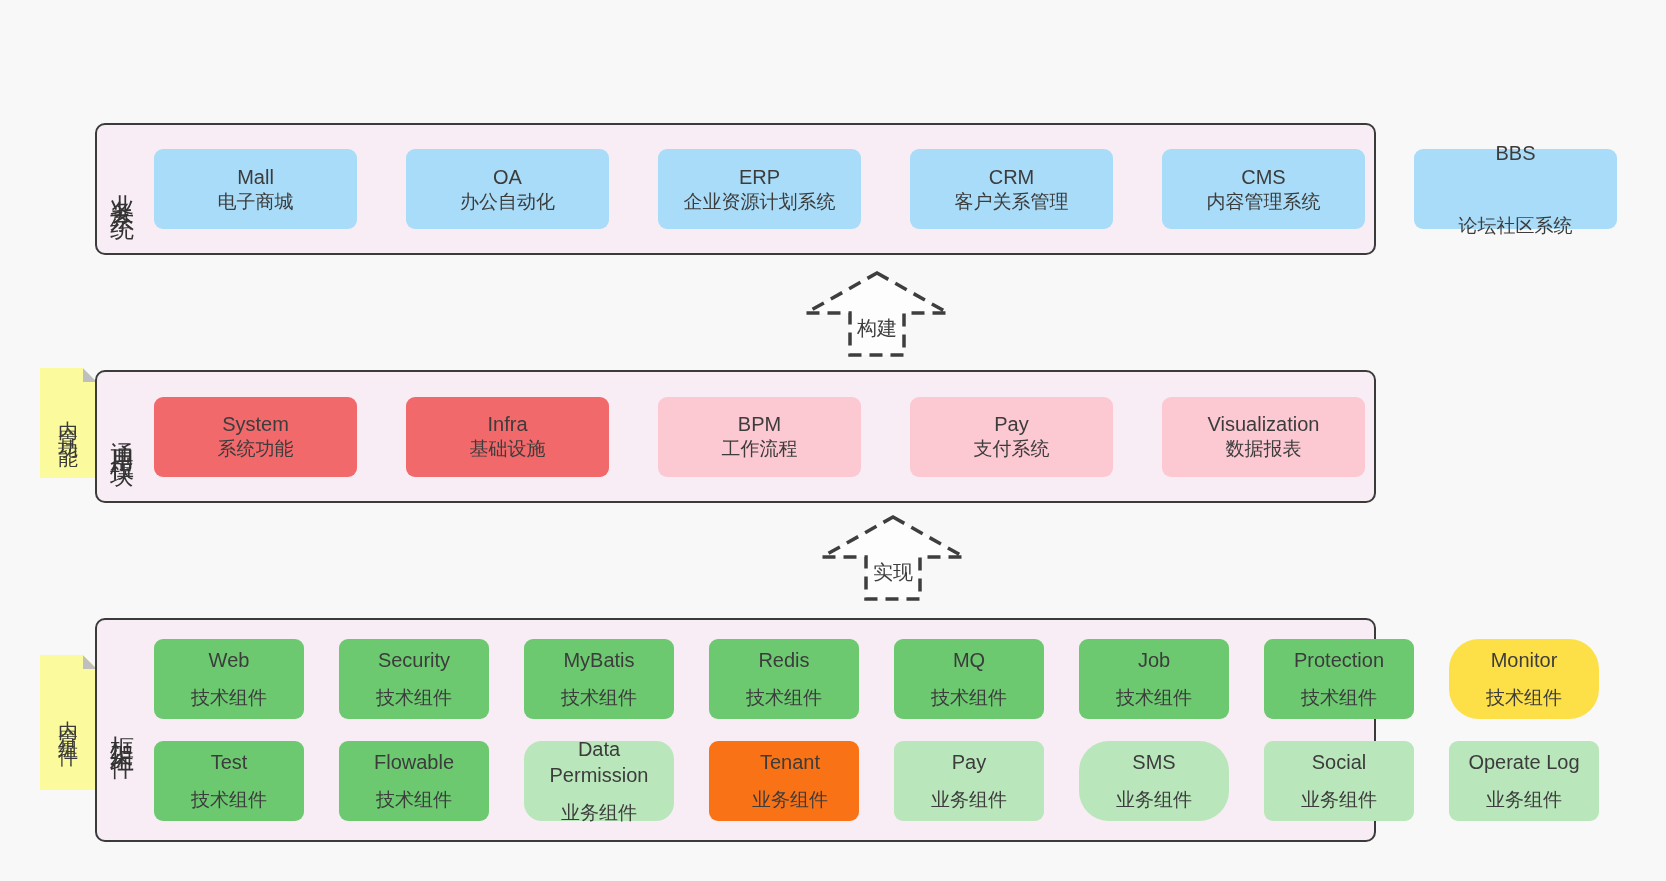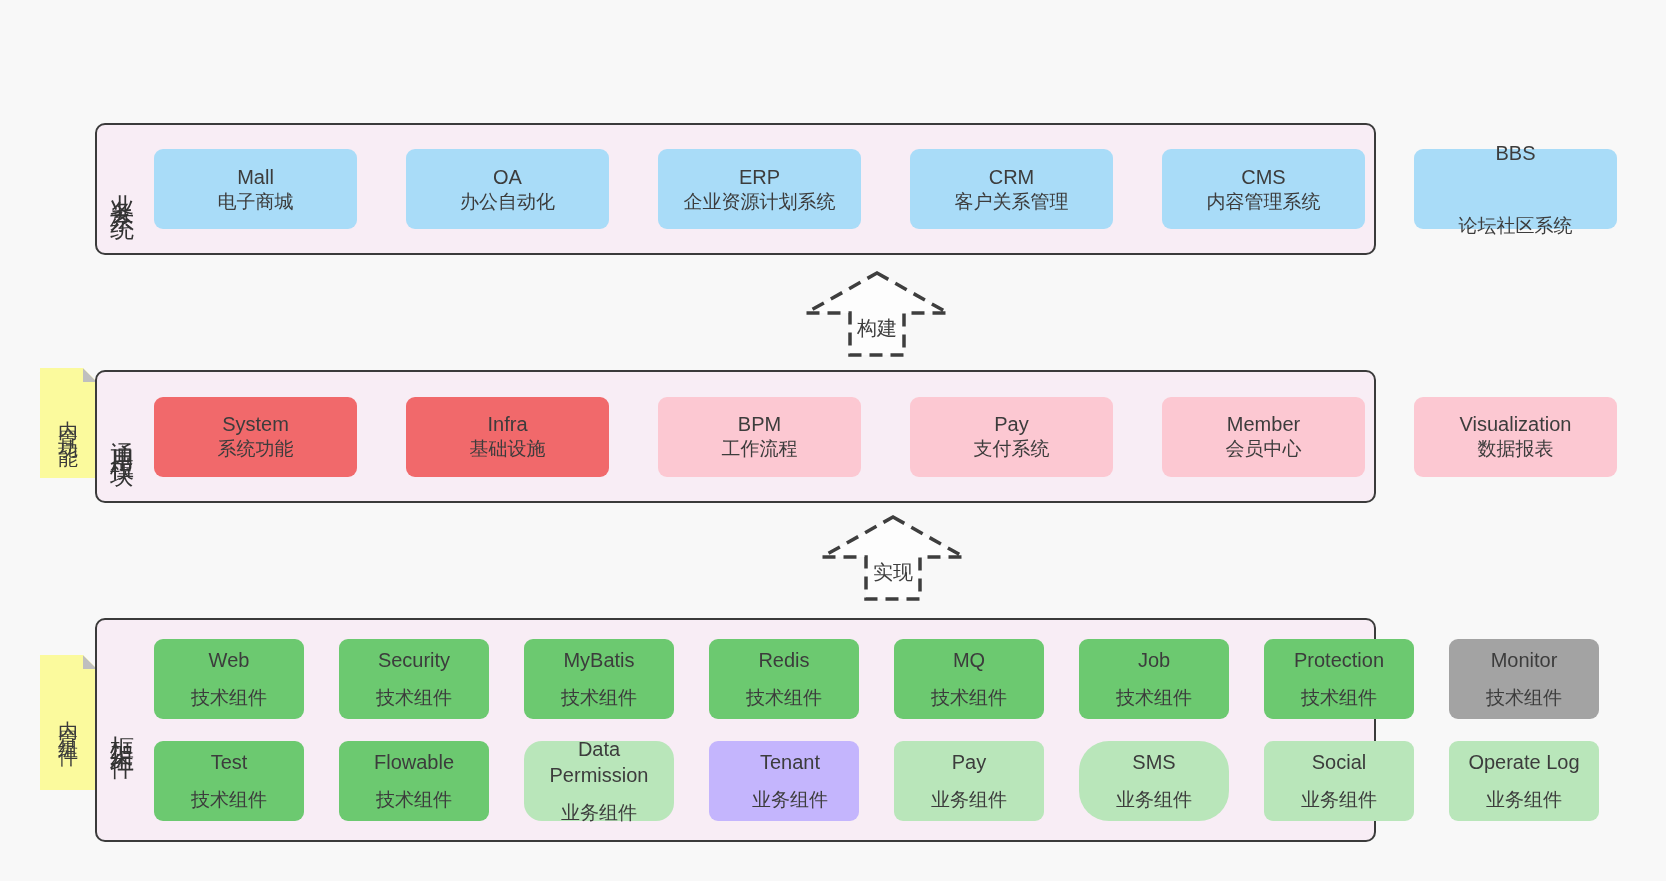--- a/index.html
+++ b/index.html
@@ -129,24 +129,20 @@
           </div>
           <div class="box" style="background: rgb(252, 200, 210);">
             <span class="en">BPM</span>
             <span class="zh">工作流程</span>
           </div>
           <div class="box" style="background: rgb(252, 200, 210);">
             <span class="en">Pay</span>
             <span class="zh">支付系统</span>
           </div>
           <div class="box" style="background: rgb(252, 200, 210);">
-            <span class="en">Member</span>
-            <span class="zh">会员中心</span>
-          </div>
-          <div class="box" style="background: rgb(252, 200, 210);">
             <span class="en">Visualization</span>
             <span class="zh">数据报表</span>
           </div>
         </div>
       </div>
   </div>
 
   <div class="arrow" style="left:818px;top:514px;">
     <svg viewBox="0 0 150 90">
       <polygon points="75,3 146,43 102,43 102,85 48,85 48,43 4,43" fill="#fdfdfd" stroke="#3e3e3e" stroke-width="3.5" stroke-dasharray="13 8"></polygon>
@@ -184,39 +180,39 @@
             <span class="zh">技术组件</span>
           </div>
           <div class="box" style="background: rgb(108, 201, 112);">
             <span class="en">Job</span>
             <span class="zh">技术组件</span>
           </div>
           <div class="box" style="background: rgb(108, 201, 112);">
             <span class="en">Protection</span>
             <span class="zh">技术组件</span>
           </div>
-          <div class="box" style="background: #a3a3a3;">
+          <div class="box" style="background: #fde047; border-radius: 30px;">
             <span class="en">Monitor</span>
             <span class="zh">技术组件</span>
           </div>
         </div>
         <div class="box-row">
           <div class="box" style="background: rgb(108, 201, 112); justify-content: center;">
             <span class="en">Test</span>
             <span class="zh">技术组件</span>
           </div>
           <div class="box" style="background: rgb(108, 201, 112);">
             <span class="en">Flowable</span>
             <span class="zh">技术组件</span>
           </div>
           <div class="box" style="background: rgb(185, 230, 186); border-radius: 18px;">
             <span class="en">Data Permission</span>
             <span class="zh">业务组件</span>
           </div>
-          <div class="box" style="background: #c4b5fd; padding-left: 16px;">
+          <div class="box" style="background: #f97316; padding-left: 16px;">
             <span class="en">Tenant</span>
             <span class="zh">业务组件</span>
           </div>
           <div class="box" style="background: rgb(185, 230, 186);">
             <span class="en">Pay</span>
             <span class="zh">业务组件</span>
           </div>
           <div class="box" style="background: rgb(185, 230, 186); border-radius: 30px;">
             <span class="en">SMS</span>
             <span class="zh">业务组件</span>

